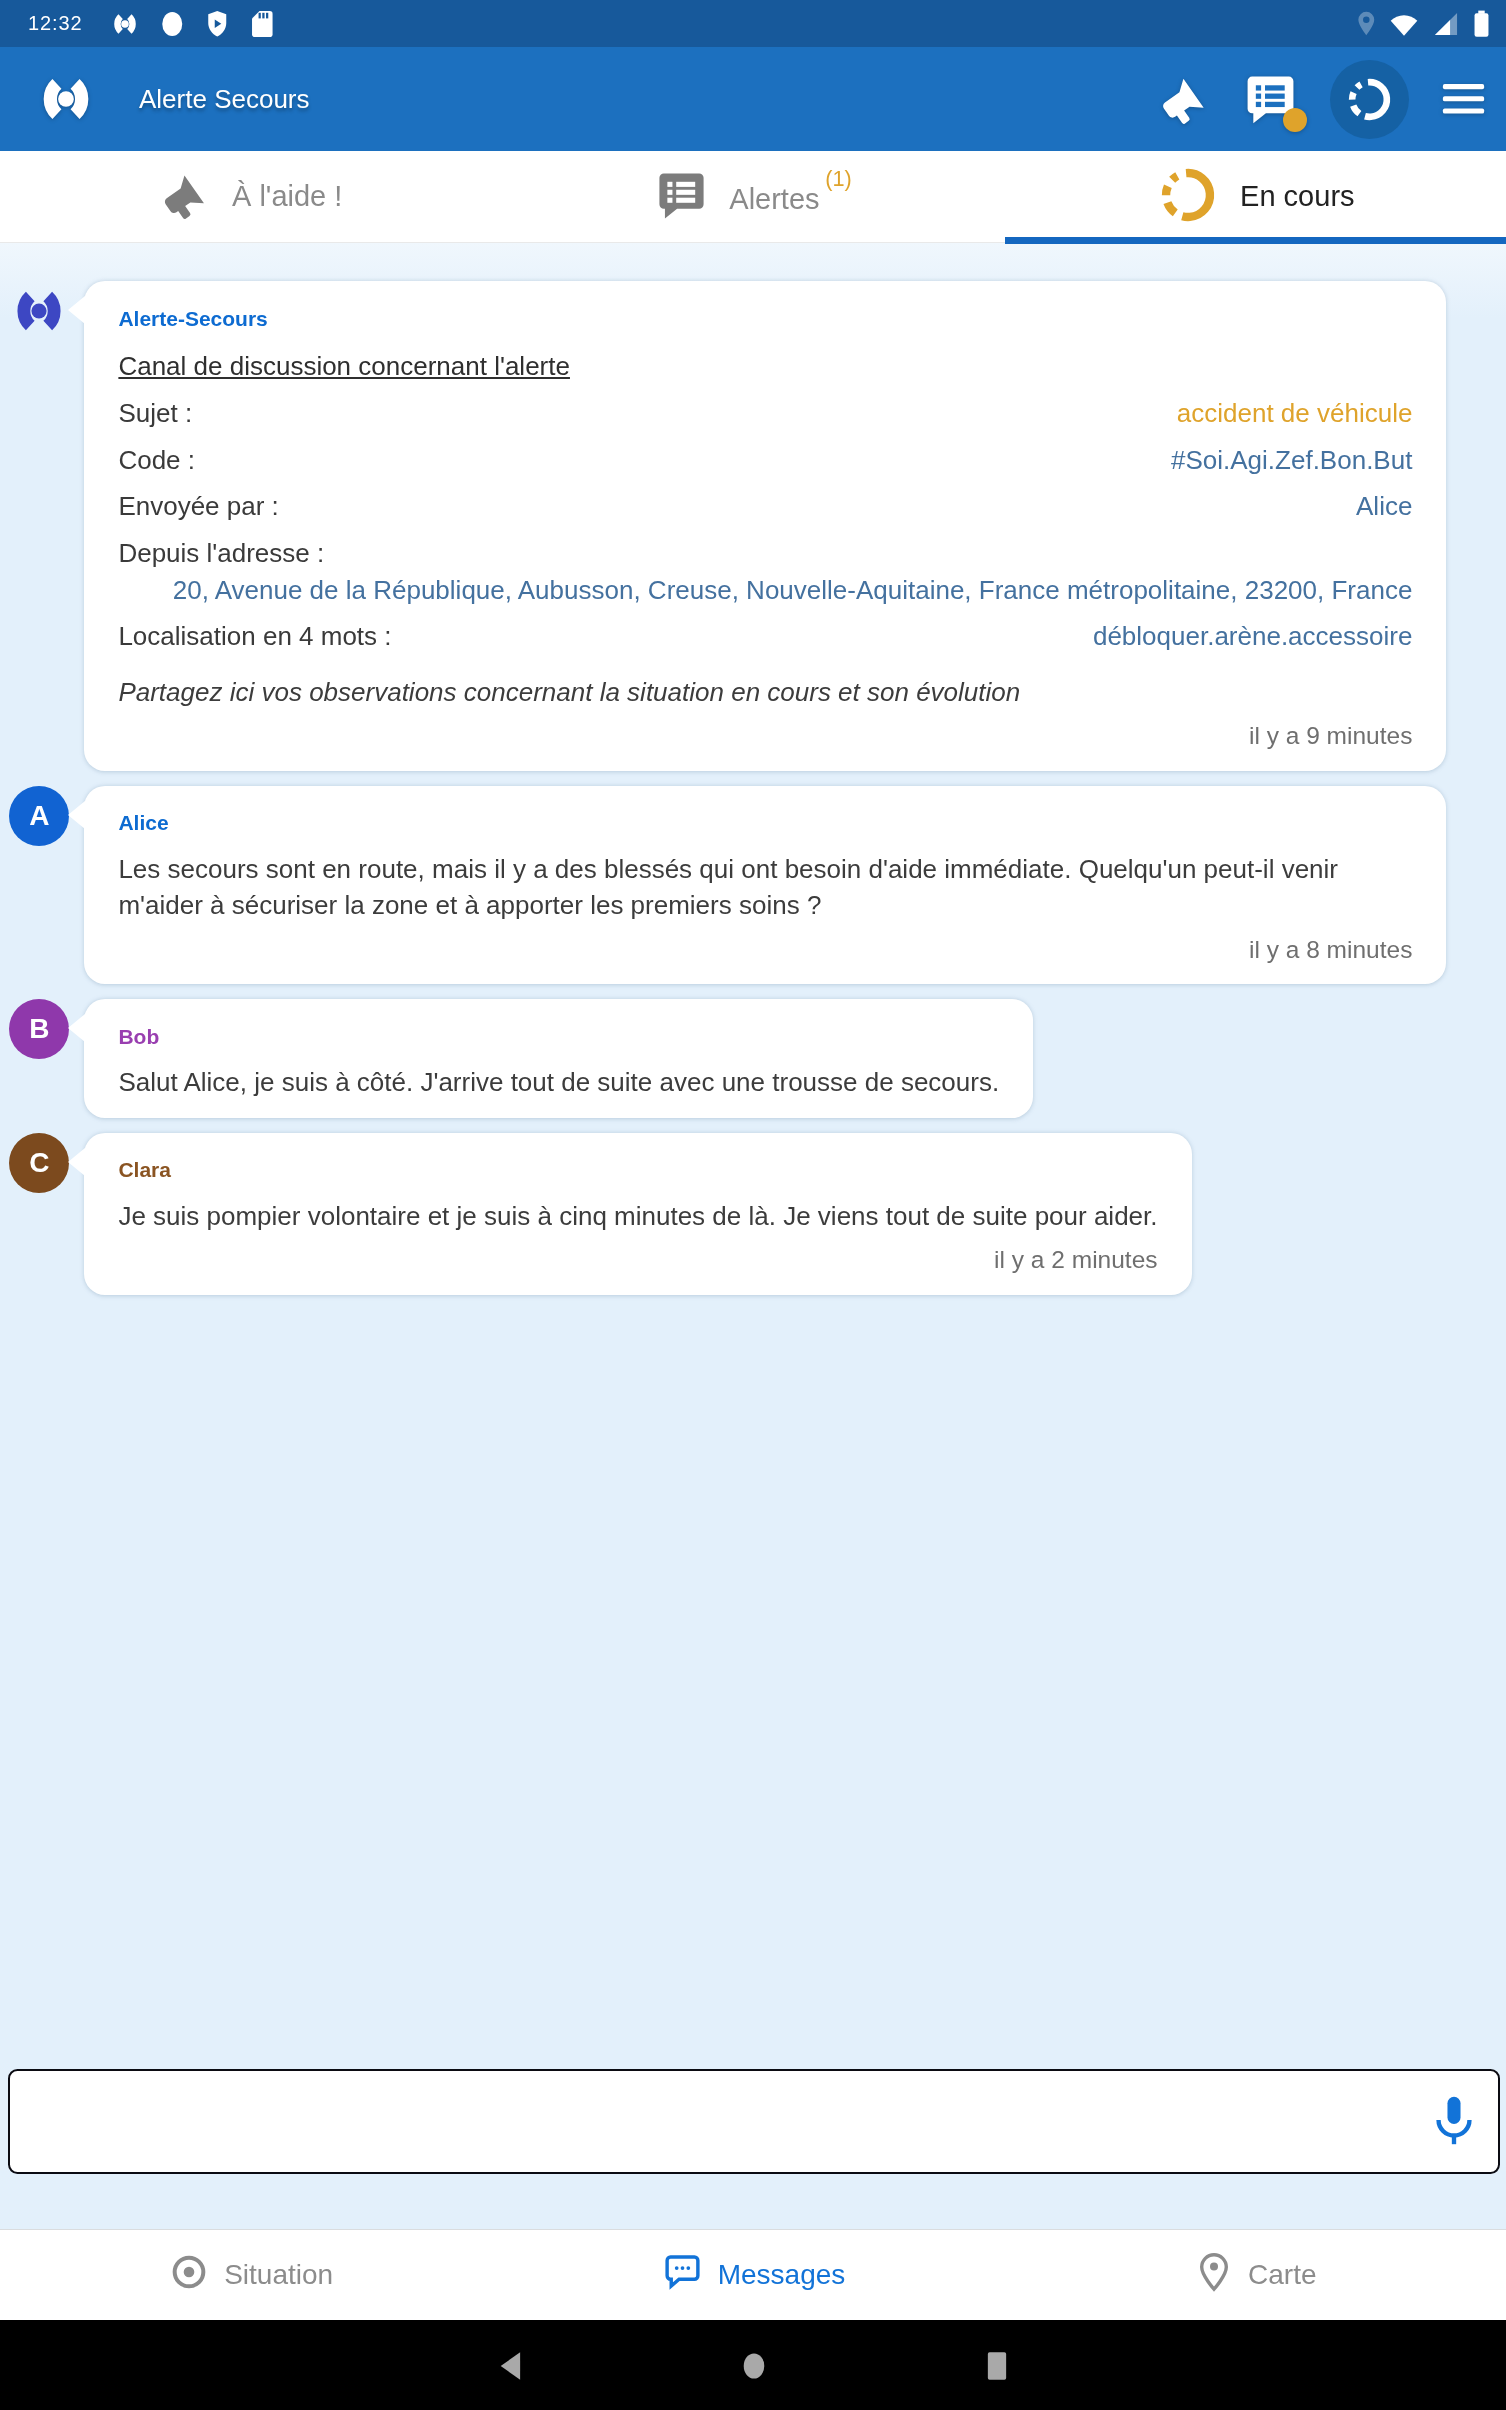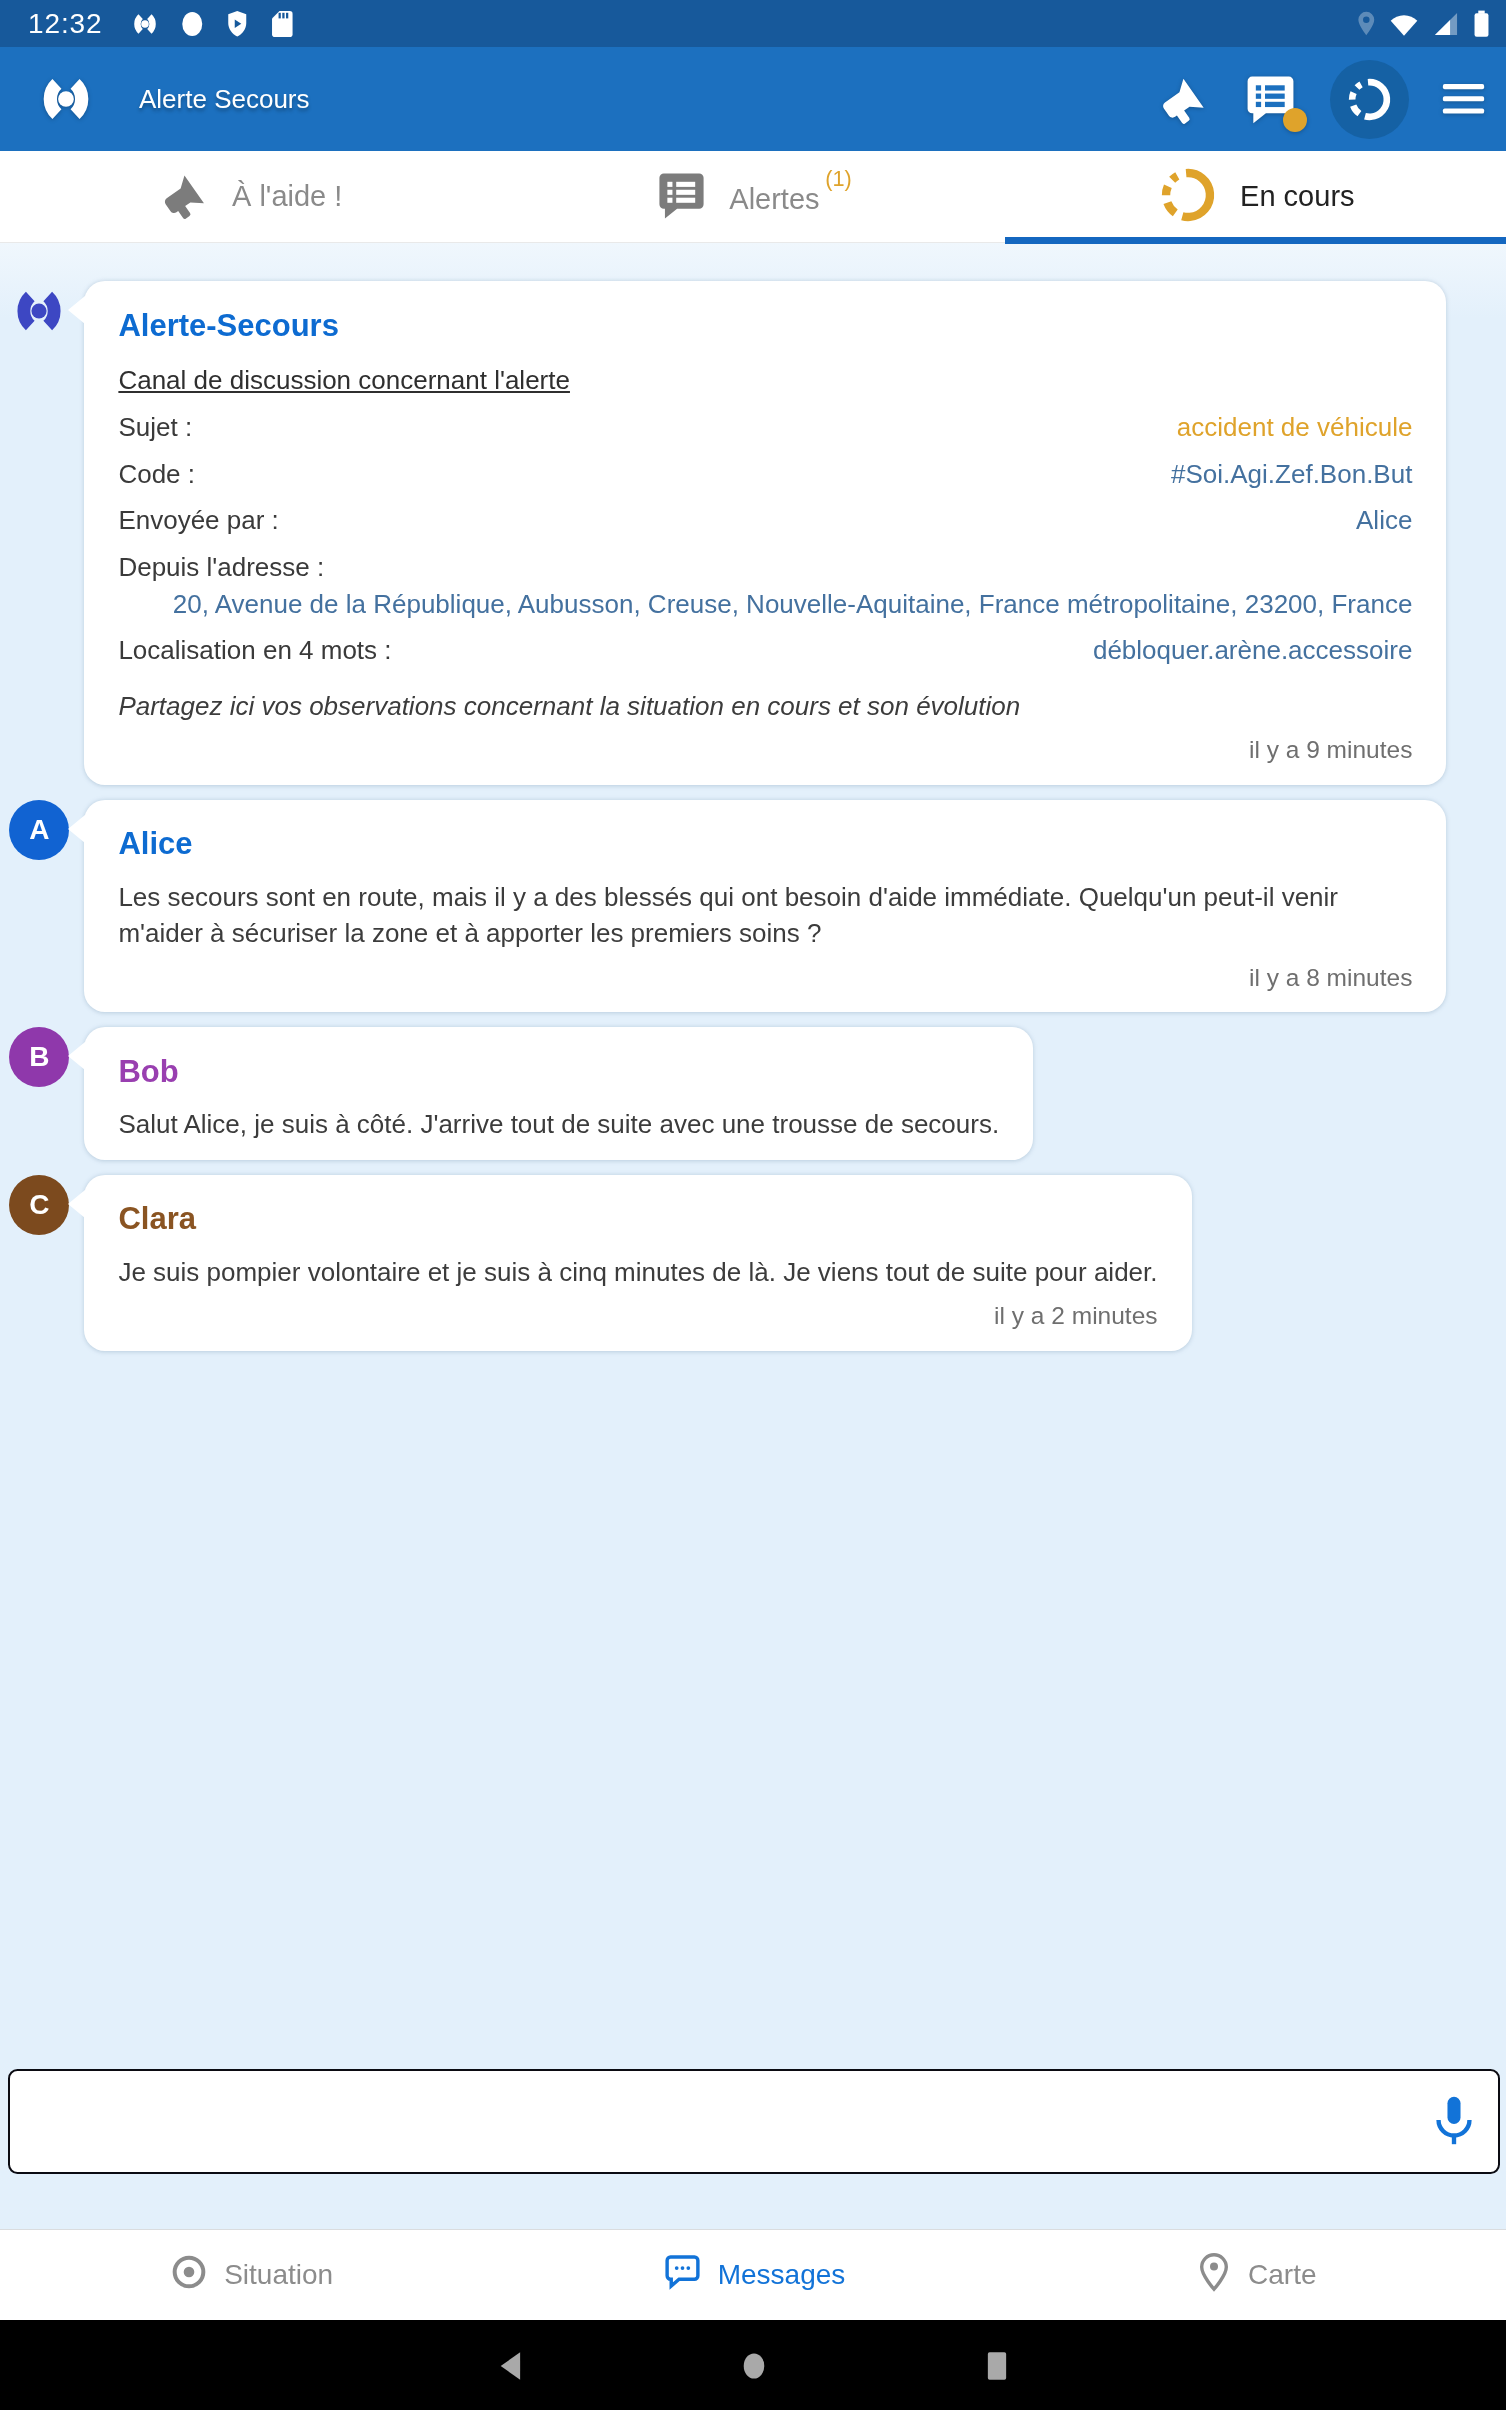--- a/index.html
+++ b/index.html
@@ -2,21 +2,21 @@
 <html style="--statusbar: #17599B; --appbar: #1C70BF; --appbaractive: #1561A4; --blue: #1467C0; --linkblue: #0D6BD1; --slate: #44719F; --gold: #DFA32B; --purple: #993FB0; --brown: #8A5422; --indigo: #3D47C3; --aliceav: #1163D2; --bobav: #8F38AB; --claraav: #7C4A1E; --tabgray: #8A8A8A; --activeblue: #1273D8; --time: #6F6F6F; --text: #3C3C3C;font-size:15px"><head>
 <meta charset="utf-8">
 <style>
   * { box-sizing: border-box; margin: 0; padding: 0; }
   html,body { width:1507px; height:2411px; overflow:hidden; }
   body { font-family:"Liberation Sans","DejaVu Sans",sans-serif; background:#E3F0FB; }
   .screen { width:1507px; height:2411px; display:flex; flex-direction:column; }
 
   
   .status-bar { height:47px; background:var(--statusbar,#17599B); color:#fff; display:flex; align-items:center; padding:0 15px; flex:0 0 auto; }
-  .sb-time { font-size:28px; margin-left:13px; letter-spacing:0.9px; }
+  .sb-time { font-size:20px; margin-left:13px; letter-spacing:0.9px; }
   .sb-left-icons { display:flex; align-items:center; gap:21px; margin-left:28px; }
   .sb-right { margin-left:auto; display:flex; align-items:center; gap:11.3px; }
   .sb-icon { display:flex; }
 
   
   .app-bar { height:104px; background:var(--appbar,#1C70BF); display:flex; align-items:center; padding:0 21px; color:#fff; flex:0 0 auto; }
   .ab-logo { margin-left:13px; display:flex; filter:drop-shadow(0 1.9px 1.9px rgba(0,0,0,.25)); }
   .ab-title { font-size:26px; font-weight:500; margin-left:41px; text-shadow:0 2.8px 3.8px rgba(0,0,0,.3); }
   .ab-actions { margin-left:auto; display:flex; align-items:center; gap:32px; }
   .ab-btn { display:flex; align-items:center; justify-content:center; position:relative; filter:drop-shadow(0 1.9px 1.9px rgba(0,0,0,.25)); }
@@ -36,21 +36,21 @@
   .chat { flex:1 1 auto; background:linear-gradient(180deg,#F0F7FD 0,#E3F0FB 75px); padding:38px 0 0 9.4px; display:flex; flex-direction:column; gap:15px; overflow:hidden; }
   .msg-row { display:flex; align-items:flex-start; gap:15px; }
   .avatar { width:60px; height:60px; border-radius:50%; color:#fff; font-size:28px; font-weight:bold; display:flex; align-items:center; justify-content:center; flex:0 0 auto; }
   .avatar.logo-avatar { background:transparent; color:var(--indigo,#3D47C3); }
   .av-alice { background:var(--aliceav,#1163D2); }
   .av-bob { background:var(--bobav,#8F38AB); }
   .av-clara { background:var(--claraav,#7C4A1E); }
   .msg-card { position:relative; background:#fff; border-radius:21px; padding:22.6px 34px 17px 34px; box-shadow:0 0.9px 4.7px rgba(110,140,170,.35); max-width:1362px; color:var(--text,#3C3C3C); font-size:26px; line-height:1.4; }
   .msg-card::before { content:""; position:absolute; left:-16px; top:15px; border-style:solid; border-width:14px 17px 14px 0; border-color:transparent #fff transparent transparent; }
   .msg-card.wide { width:1362px; }
-  .sender { font-size:31px; font-weight:bold; }
+  .sender { font-size:21px; font-weight:bold; }
   .sender.blue { color:var(--linkblue,#0D6BD1); }
   .sender.purple { color:var(--purple,#993FB0); }
   .sender.brown { color:var(--brown,#8A5422); }
   .card-heading { margin-top:15px; text-decoration:underline; color:#2F2F2F; }
   .field-row { display:flex; justify-content:space-between; gap:28px; margin-top:10.4px; }
   .field-row:first-of-type { margin-top:21px; }
   .f-label { color:#3A3A3A; white-space:nowrap; }
   .f-value.gold { color:var(--gold,#DFA32B); text-align:center; }
   .f-value.slate { color:var(--slate,#44719F); text-align:right; }
   .addr-label { margin-top:10.4px; }

